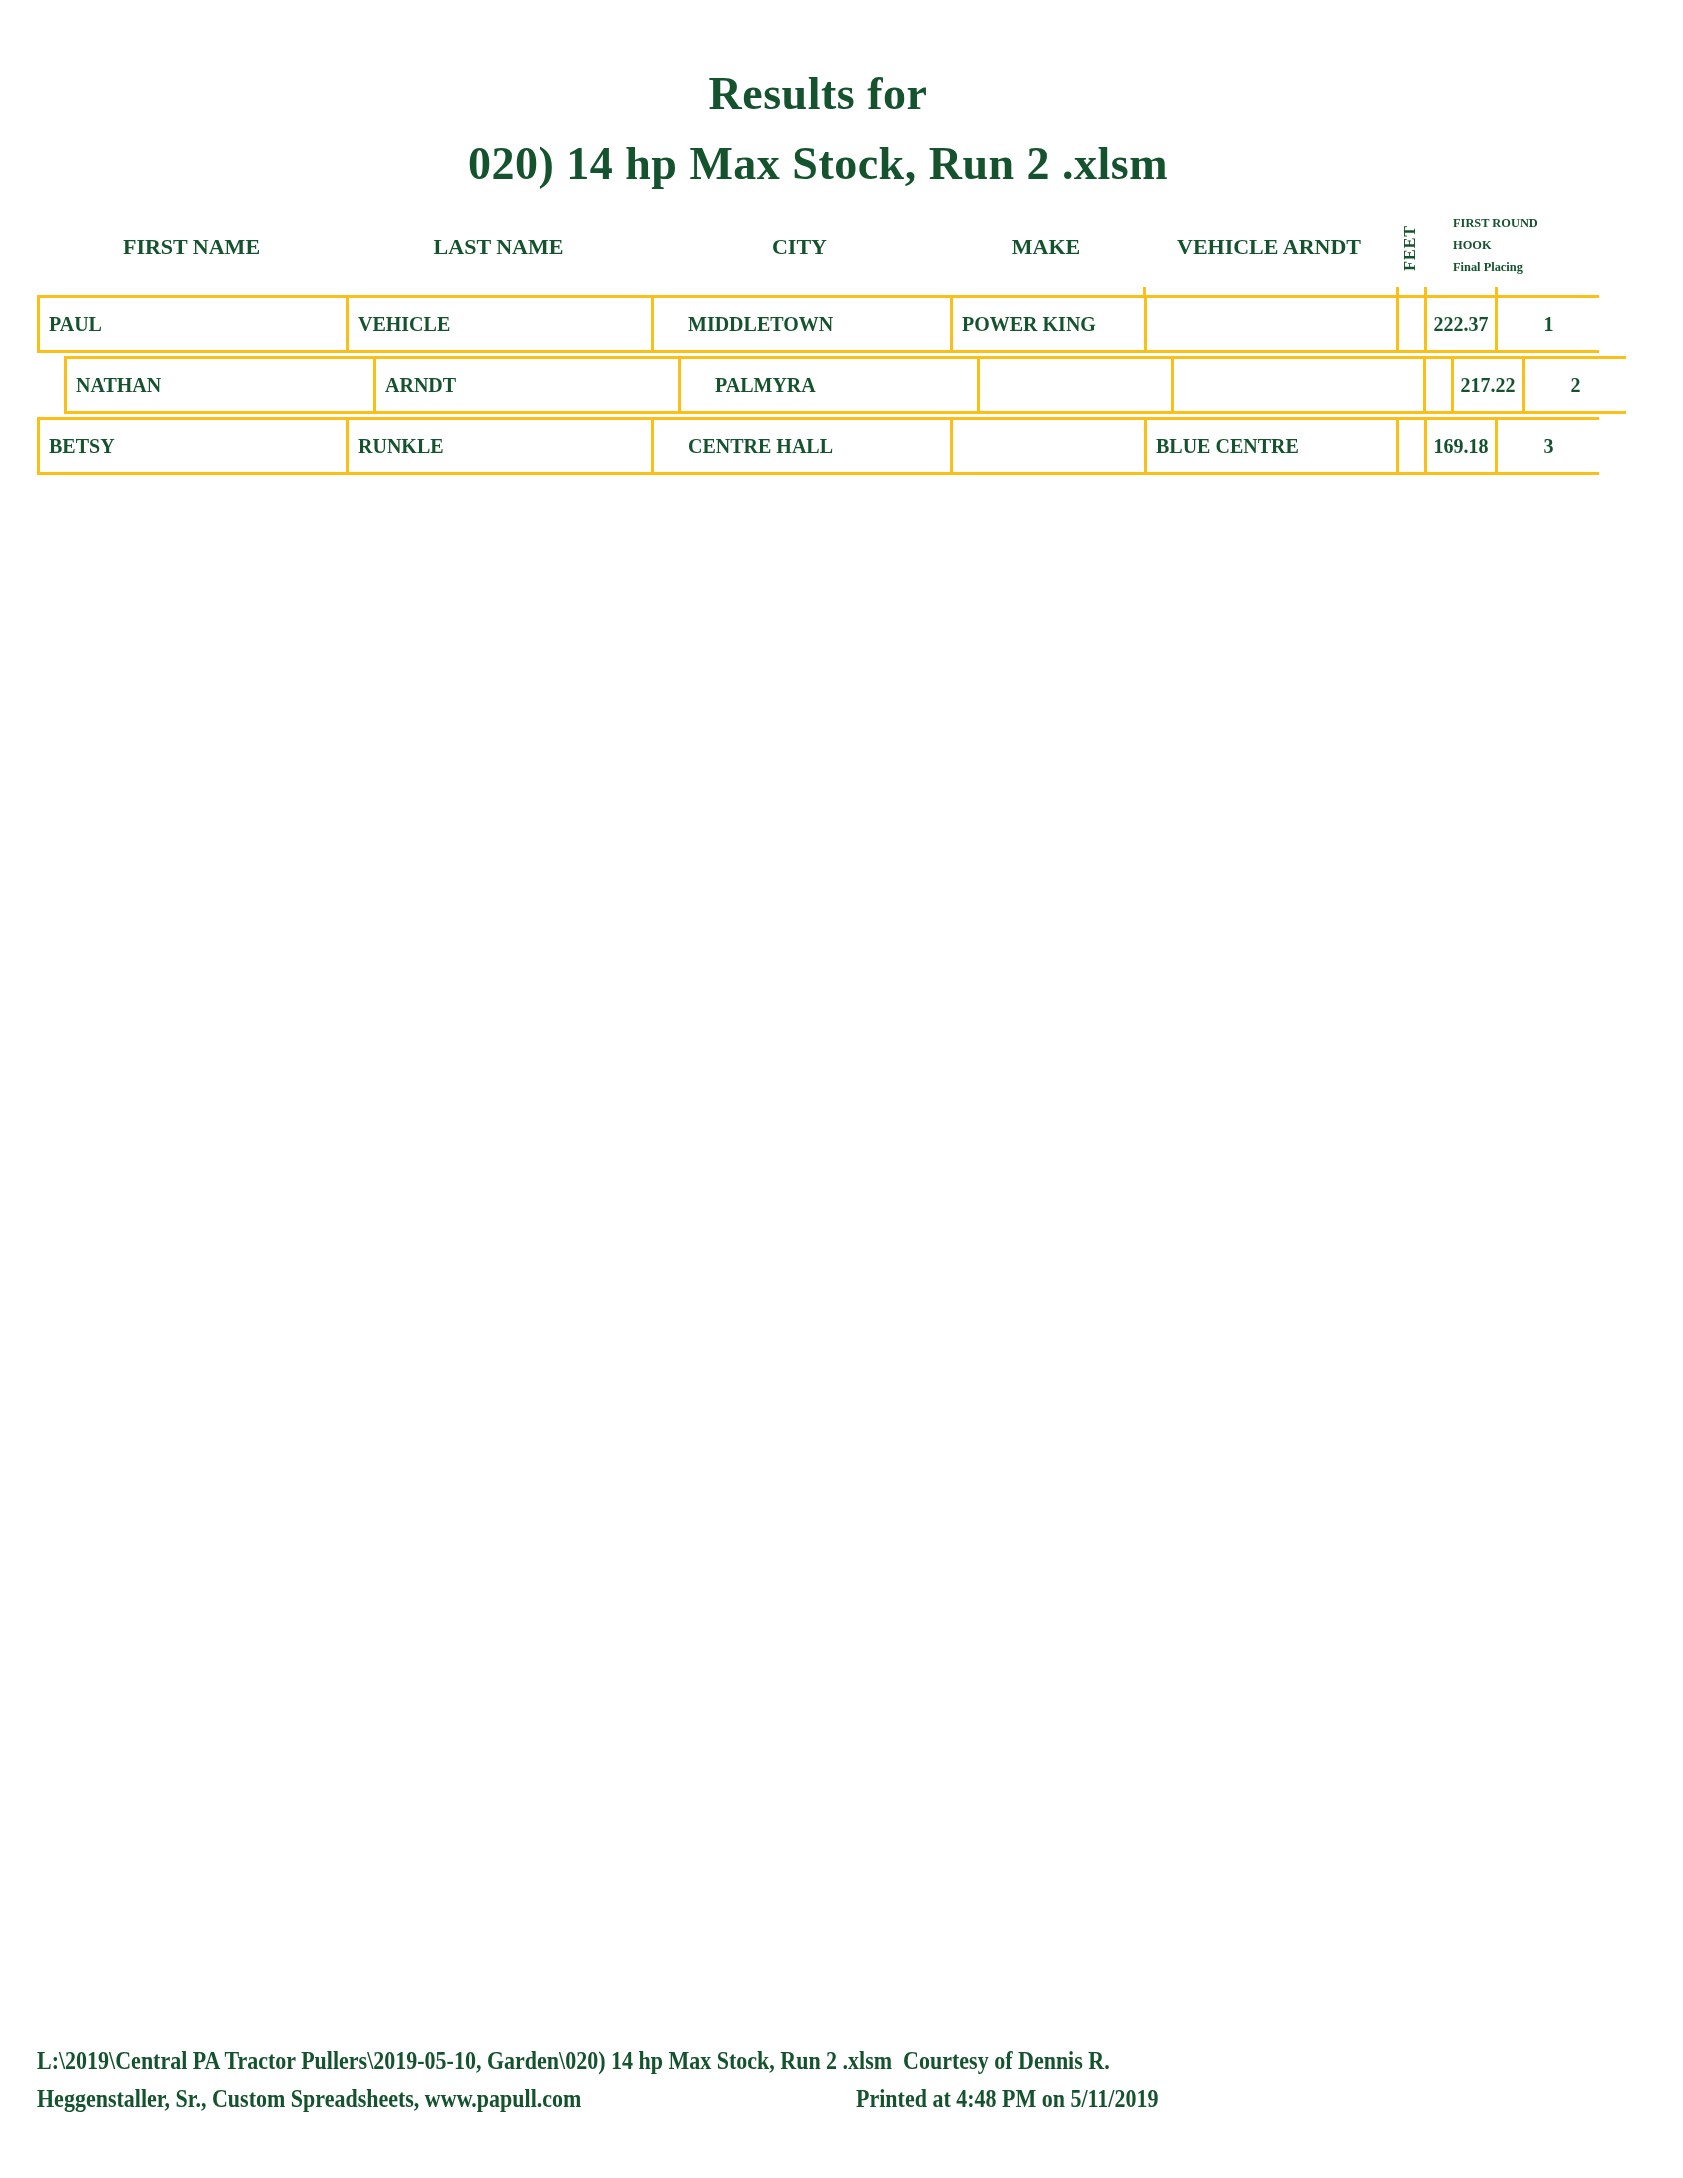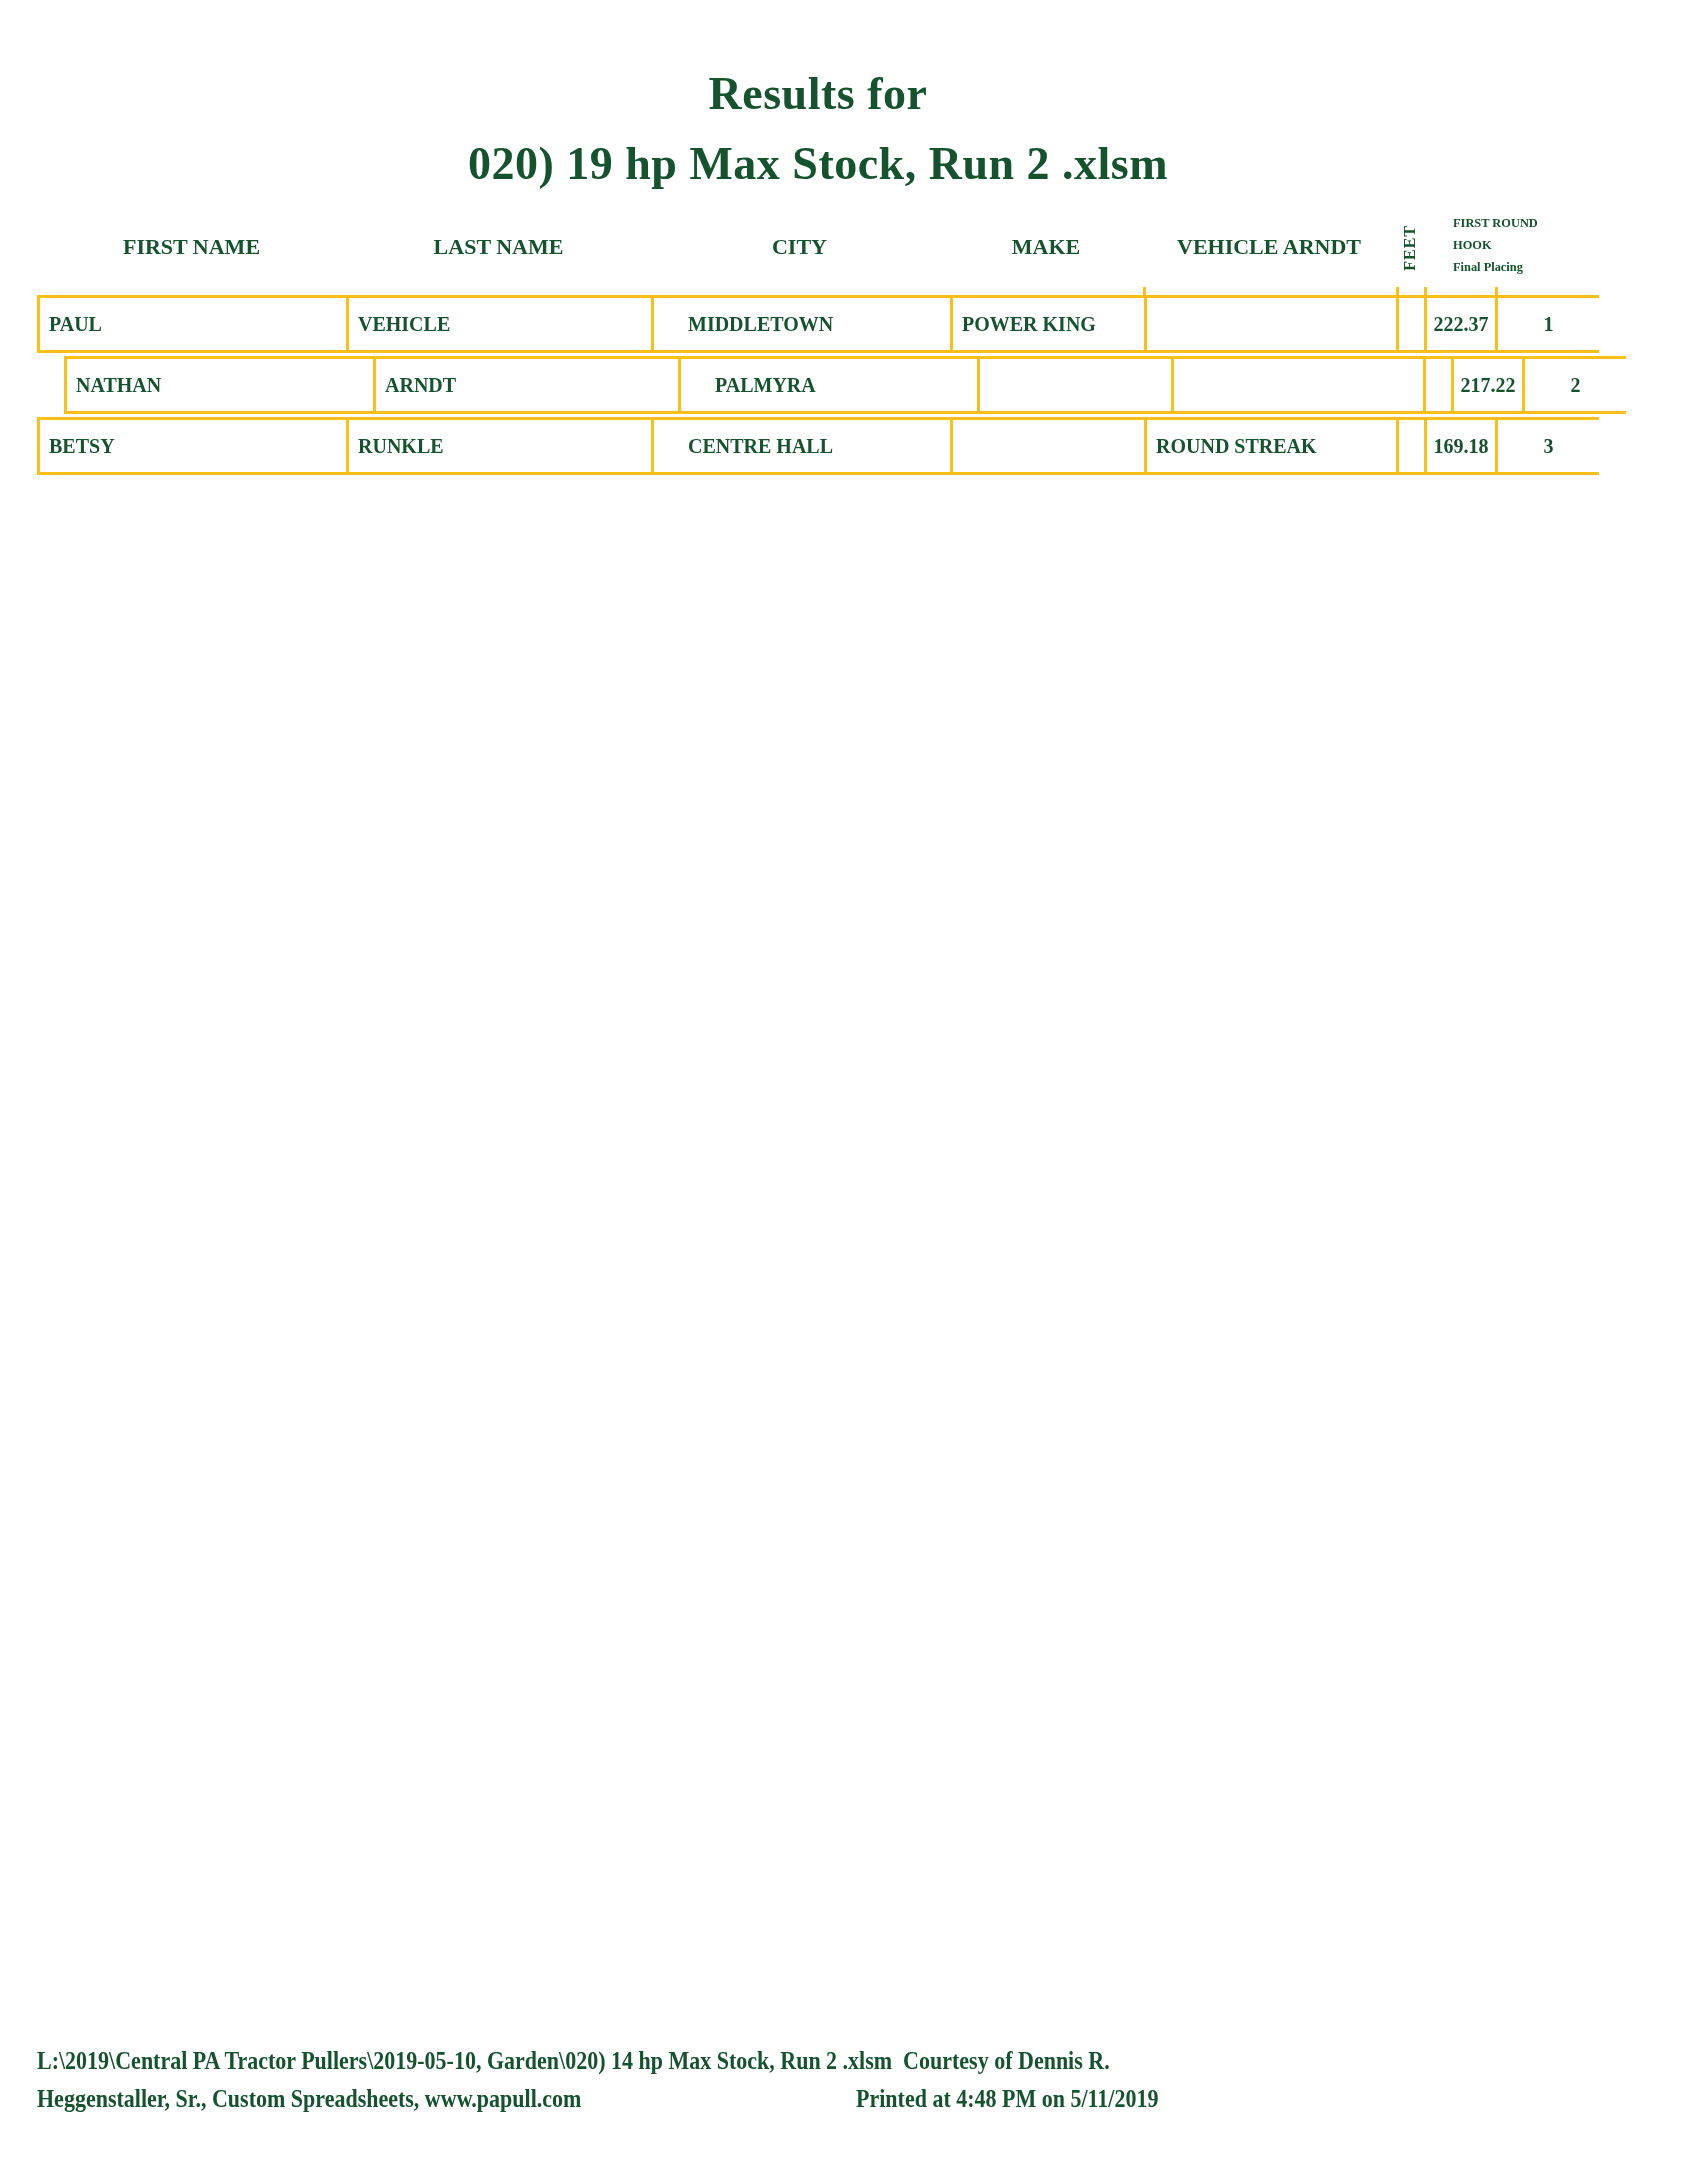--- a/index.html
+++ b/index.html
@@ -127,21 +127,21 @@
   .footer-line.f1  { left: 37px;  top: 2047px; }
   .footer-line.f2a { left: 37px;  top: 2085px; }
   .footer-line.f2b { left: 856px; top: 2085px; }
 </style>
 </head>
 <body>
 
 <div class="page">
 
   <div class="doc-title line1">Results for</div>
-  <div class="doc-title line2">020) 19 hp Max Stock, Run 2 .xlsm</div>
+  <div class="doc-title line2">020) 14 hp Max Stock, Run 2 .xlsm</div>
 
   <div class="colhead first">FIRST NAME</div>
   <div class="colhead last">LAST NAME</div>
   <div class="colhead city">CITY</div>
   <div class="colhead make">MAKE</div>
   <div class="colhead vehicle">VEHICLE ARNDT</div>
 
   <div class="feet-head">
     <span>FEET</span>
   </div>
@@ -177,21 +177,21 @@
     <div class="cell c-spacer"></div>
     <div class="cell c-feet">217.22</div>
     <div class="cell c-place">2</div>
   </div>
 
   <div class="trow r3">
     <div class="cell c-first">BETSY</div>
     <div class="cell c-last">RUNKLE</div>
     <div class="cell c-city">CENTRE HALL</div>
     <div class="cell c-make"></div>
-    <div class="cell c-vehicle">ROUND STREAK</div>
+    <div class="cell c-vehicle">BLUE CENTRE</div>
     <div class="cell c-spacer"></div>
     <div class="cell c-feet">169.18</div>
     <div class="cell c-place">3</div>
   </div>
 
   <div class="footer-line f1">L:\2019\Central PA Tractor Pullers\2019-05-10, Garden\020) 14 hp Max Stock, Run 2 .xlsm  Courtesy of Dennis R.</div>
   <div class="footer-line f2a">Heggenstaller, Sr., Custom Spreadsheets, www.papull.com</div>
   <div class="footer-line f2b">Printed at 4:48 PM on 5/11/2019</div>
 
 </div>

